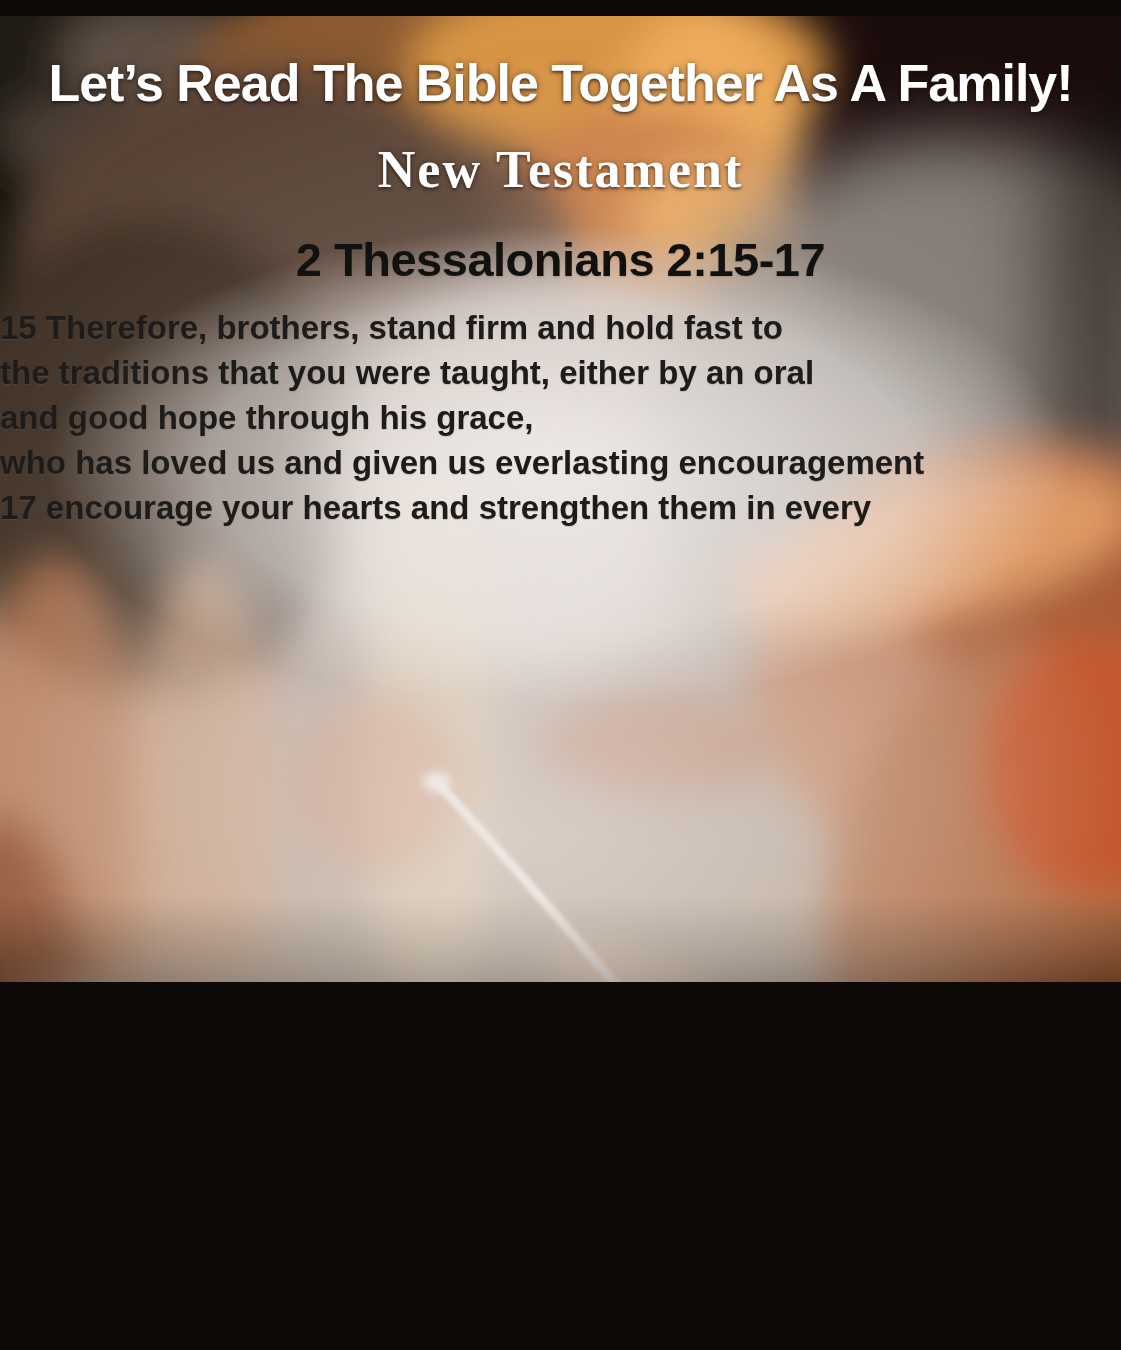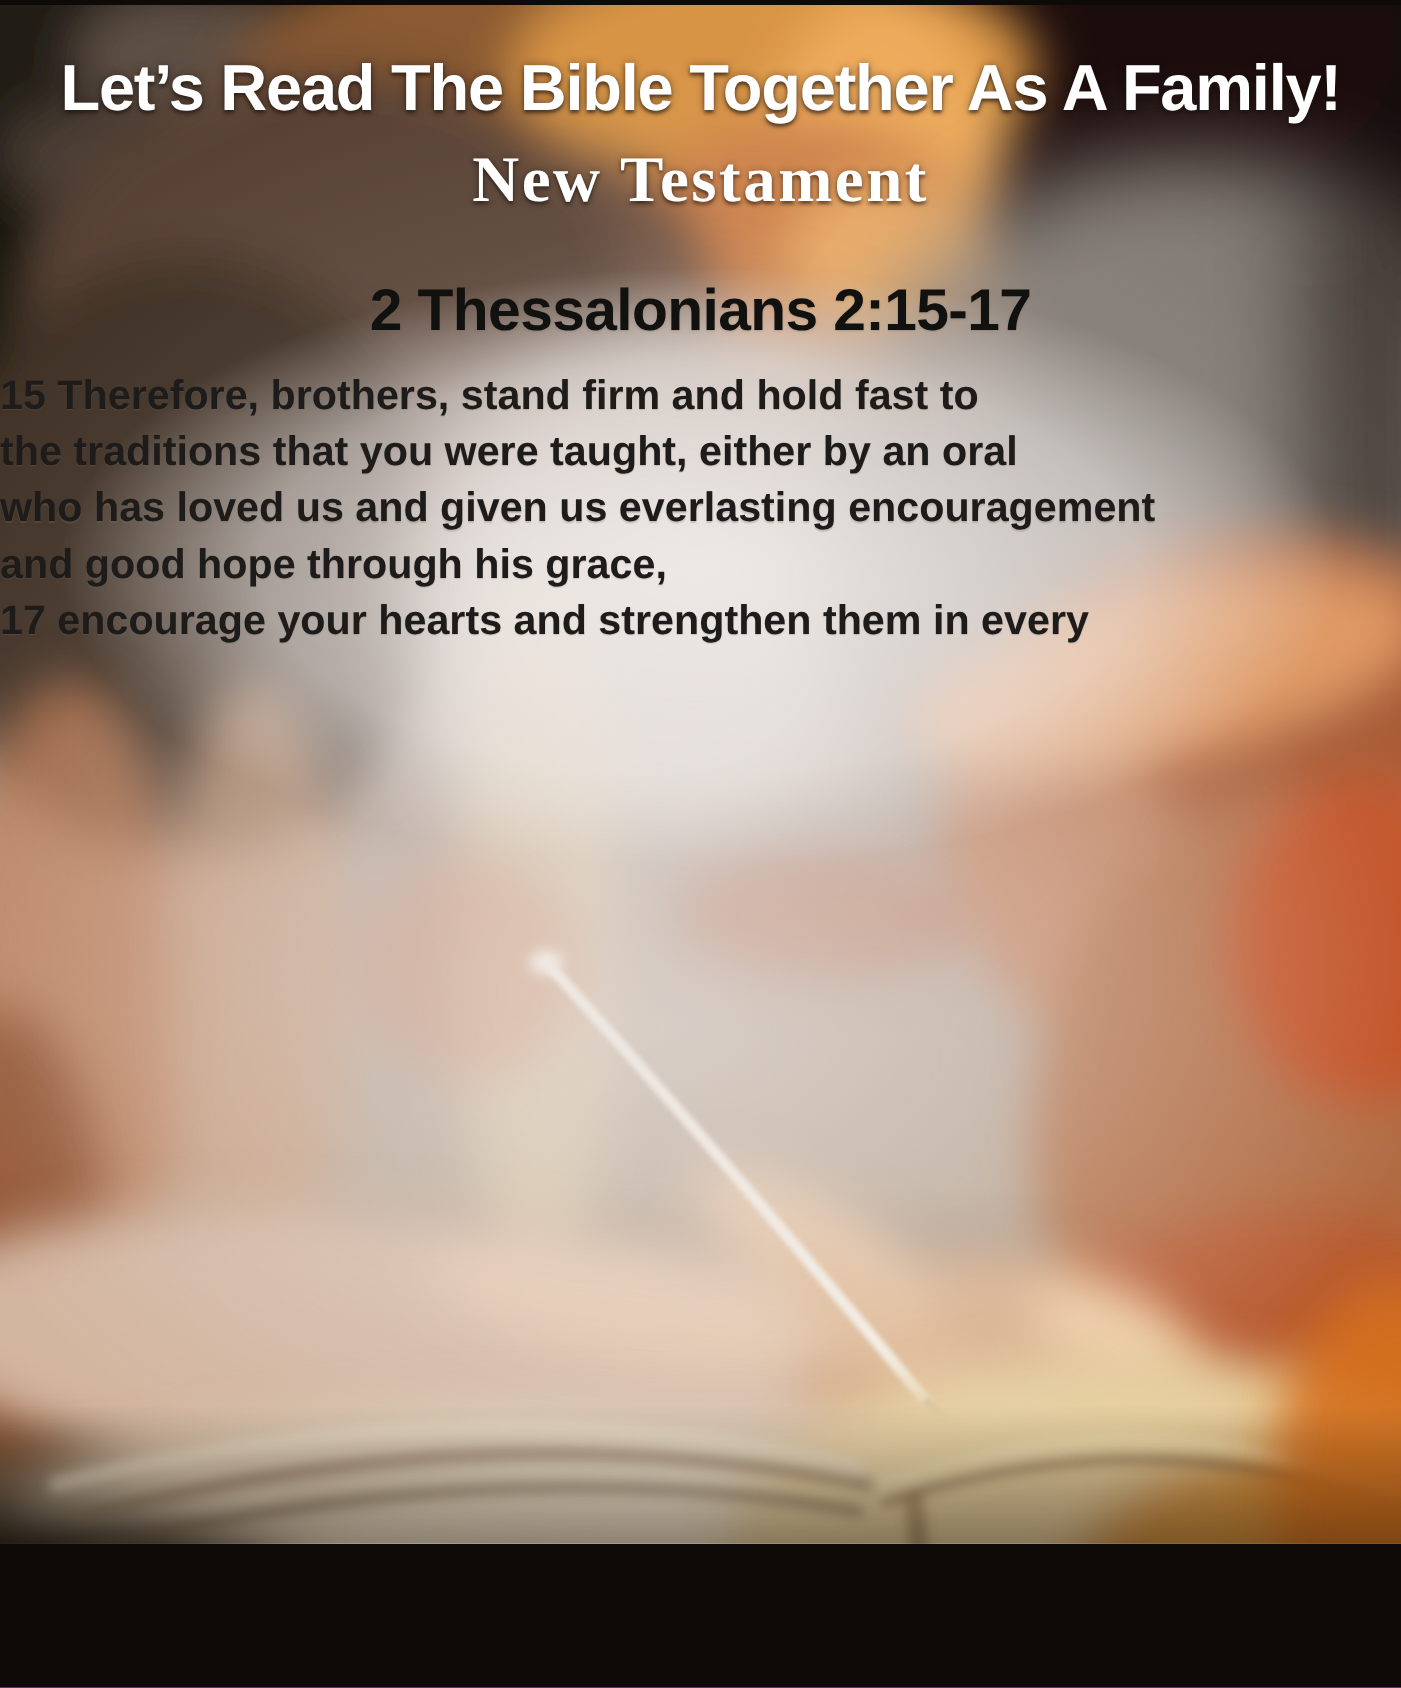--- a/index.html
+++ b/index.html
@@ -1,37 +1,37 @@
 <!DOCTYPE html>
 <html><head>
 <meta charset="utf-8">
 <title>Poster</title>
 <style>
   html,body{margin:0;padding:0;background:#0d0a08;}
   .poster{
-    position:relative;width:1121px;height:1231px;margin:4px auto;
+    position:relative;width:1121px;height:966px;margin:16px auto;
     overflow:hidden;background:#d946ef;
     font-family:"Liberation Sans","DejaVu Sans",sans-serif;
   }
   .bg{position:absolute;inset:0;display:block;}
   .haze{
     position:absolute;inset:0;pointer-events:none;
     background:
       radial-gradient(ellipse 640px 300px at 560px 450px, rgba(238,233,231,.95), rgba(238,233,231,.55) 55%, rgba(238,233,231,0) 80%),
       radial-gradient(ellipse 780px 540px at 530px 820px, rgba(234,227,223,.60), rgba(234,227,223,0) 78%),
       radial-gradient(ellipse 900px 700px at 560px 600px, rgba(230,224,222,.30), rgba(230,224,222,0) 82%),
       linear-gradient(to top, rgba(20,12,6,.45), rgba(20,12,6,0) 9%);
   }
   .txt{position:absolute;left:0;width:100%;text-align:center;margin:0;line-height:1;white-space:nowrap;}
   .title{
     top:41px;font-weight:bold;font-size:52px;letter-spacing:-1px;color:#ffffff;
     text-shadow:0 2px 3px rgba(30,20,15,.6), 0 0 7px rgba(25,16,10,.4);
   }
   .subtitle{
-    top:115px;font-family:"Liberation Serif","DejaVu Serif",serif;
+    top:128px;font-family:"Liberation Serif","DejaVu Serif",serif;
     font-weight:bold;font-size:52px;letter-spacing:2px;color:#ffffff;
     text-shadow:0 2px 3px rgba(30,20,15,.55), 0 0 6px rgba(25,16,10,.35);
   }
   .reference{
     top:220px;font-weight:bold;font-size:47px;letter-spacing:-.5px;color:#111110;
     text-shadow:0 1px 2px rgba(110,100,90,.35);
   }
   .verses{position:absolute;top:289px;left:0;width:100%;}
   .verse-line{
     width:100%;white-space:nowrap;
@@ -177,19 +177,19 @@
   <header>
     <h1 class="txt title">Let’s Read The Bible Together As A Family!</h1>
     <h2 class="txt subtitle">New Testament</h2>
   </header>
 
   <section>
     <h3 class="txt reference">2 Thessalonians 2:15-17</h3>
     <div class="verses">
       <div class="verse-line">15 Therefore, brothers, stand firm and hold fast to</div>
       <div class="verse-line">the traditions that you were taught, either by an oral</div>
+      <div class="verse-line">and good hope through his grace,</div>
       <div class="verse-line">who has loved us and given us everlasting encouragement</div>
-      <div class="verse-line">and good hope through his grace,</div>
       <div class="verse-line">17 encourage your hearts and strengthen them in every</div>
     </div>
   </section>
 
 </div>
 
 </body></html>

